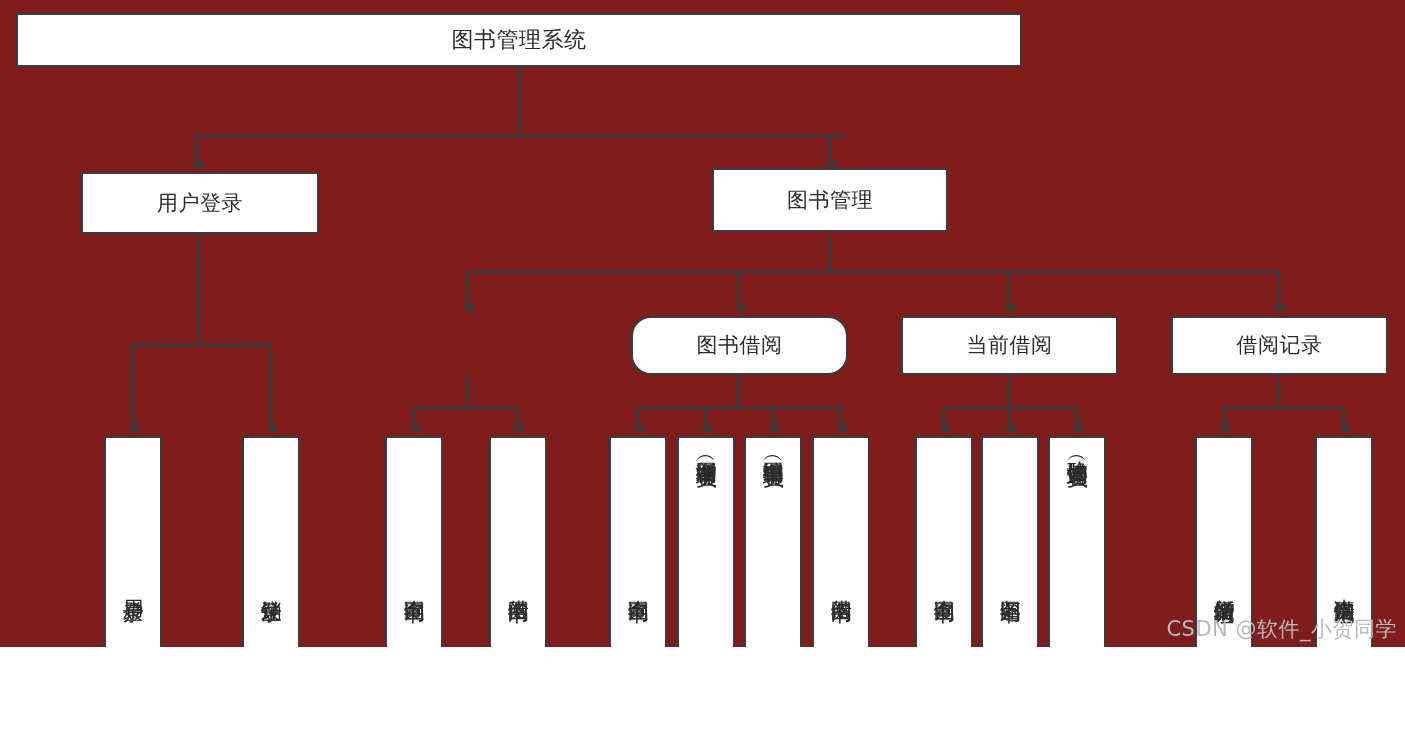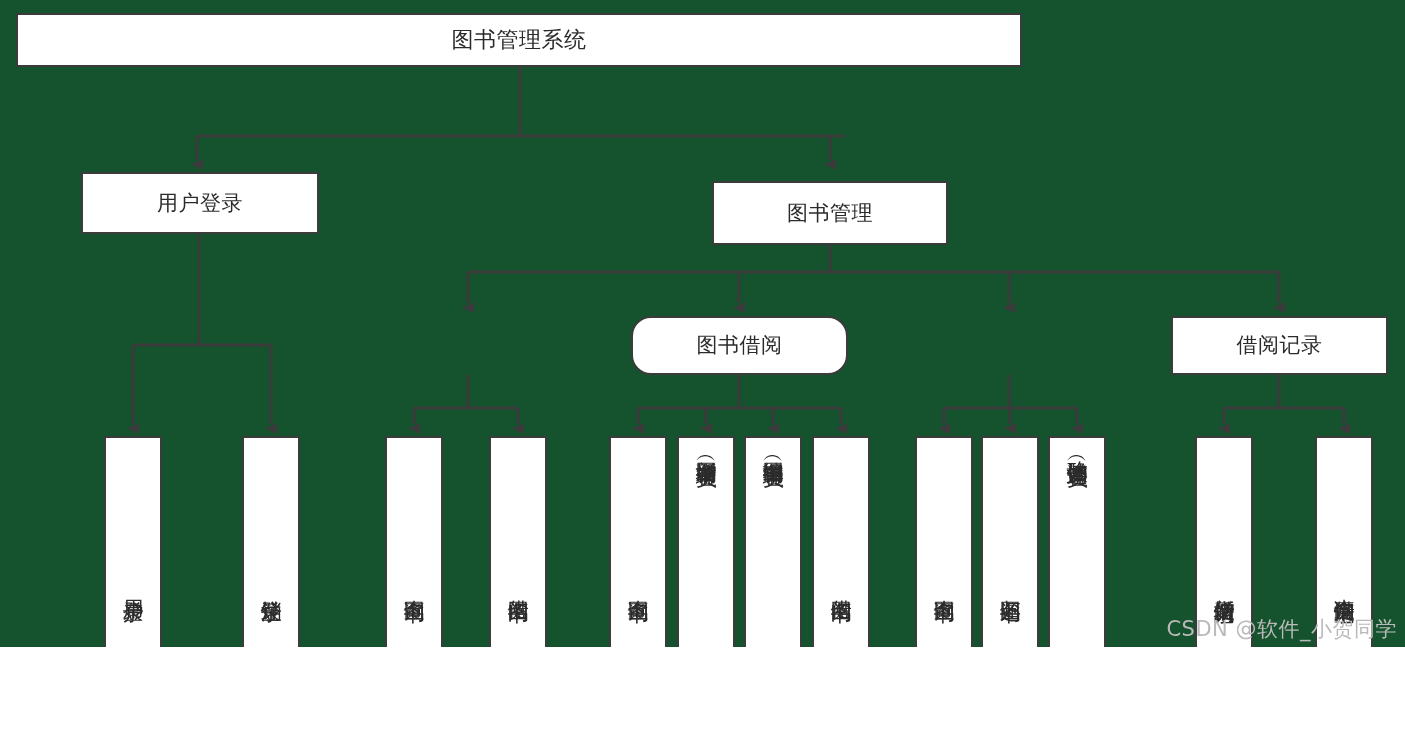--- a/index.html
+++ b/index.html
@@ -8,21 +8,21 @@
     padding: 0;
     background: #ffffff;
   }
   body {
     font-family: "DejaVu Sans", "Liberation Sans", sans-serif;
   }
   #diagram-root {
     position: relative;
     width: 1405px;
     height: 647px;
-    background: #14532d;
+    background: #7f1d1d;
     overflow: hidden;
   }
   #diagram-svg {
     position: absolute;
     left: 0;
     top: 0;
     width: 1405px;
     height: 747px;
   }
   .node {
@@ -140,27 +140,30 @@
     </g>
   </svg>
 
   <div class="node horiz root" style="left:16px; top:13px; width:1006px; height:54px;">
     <span class="node-label">图书管理系统</span>
   </div>
 
   <div class="node horiz" style="left:81px; top:172px; width:238px; height:62px;">
     <span class="node-label">用户登录</span>
   </div>
-  <div class="node horiz" style="left:712px; top:181px; width:236px; height:64px;justify-content:center;">
+  <div class="node horiz" style="left:712px; top:168px; width:236px; height:64px;justify-content:center;">
     <span class="node-label">图书管理</span>
   </div>
 
   <div class="node horiz" style="left:631px; top:316px; width:217px; height:59px;border-radius:20px;">
     <span class="node-label">图书借阅</span>
   </div>
+  <div class="node horiz" style="left:901px; top:316px; width:217px; height:59px;">
+    <span class="node-label">当前借阅</span>
+  </div>
   <div class="node horiz" style="left:1171px; top:316px; width:217px; height:59px;">
     <span class="node-label">借阅记录</span>
   </div>
 
   <div class="node vert short-text" style="left:104px; top:436px; width:58px; height:297px;">
     <span class="node-label">用户登录</span>
   </div>
   <div class="node vert short-text" style="left:242px; top:436px; width:58px; height:297px;">
     <span class="node-label">注销登录</span>
   </div>

